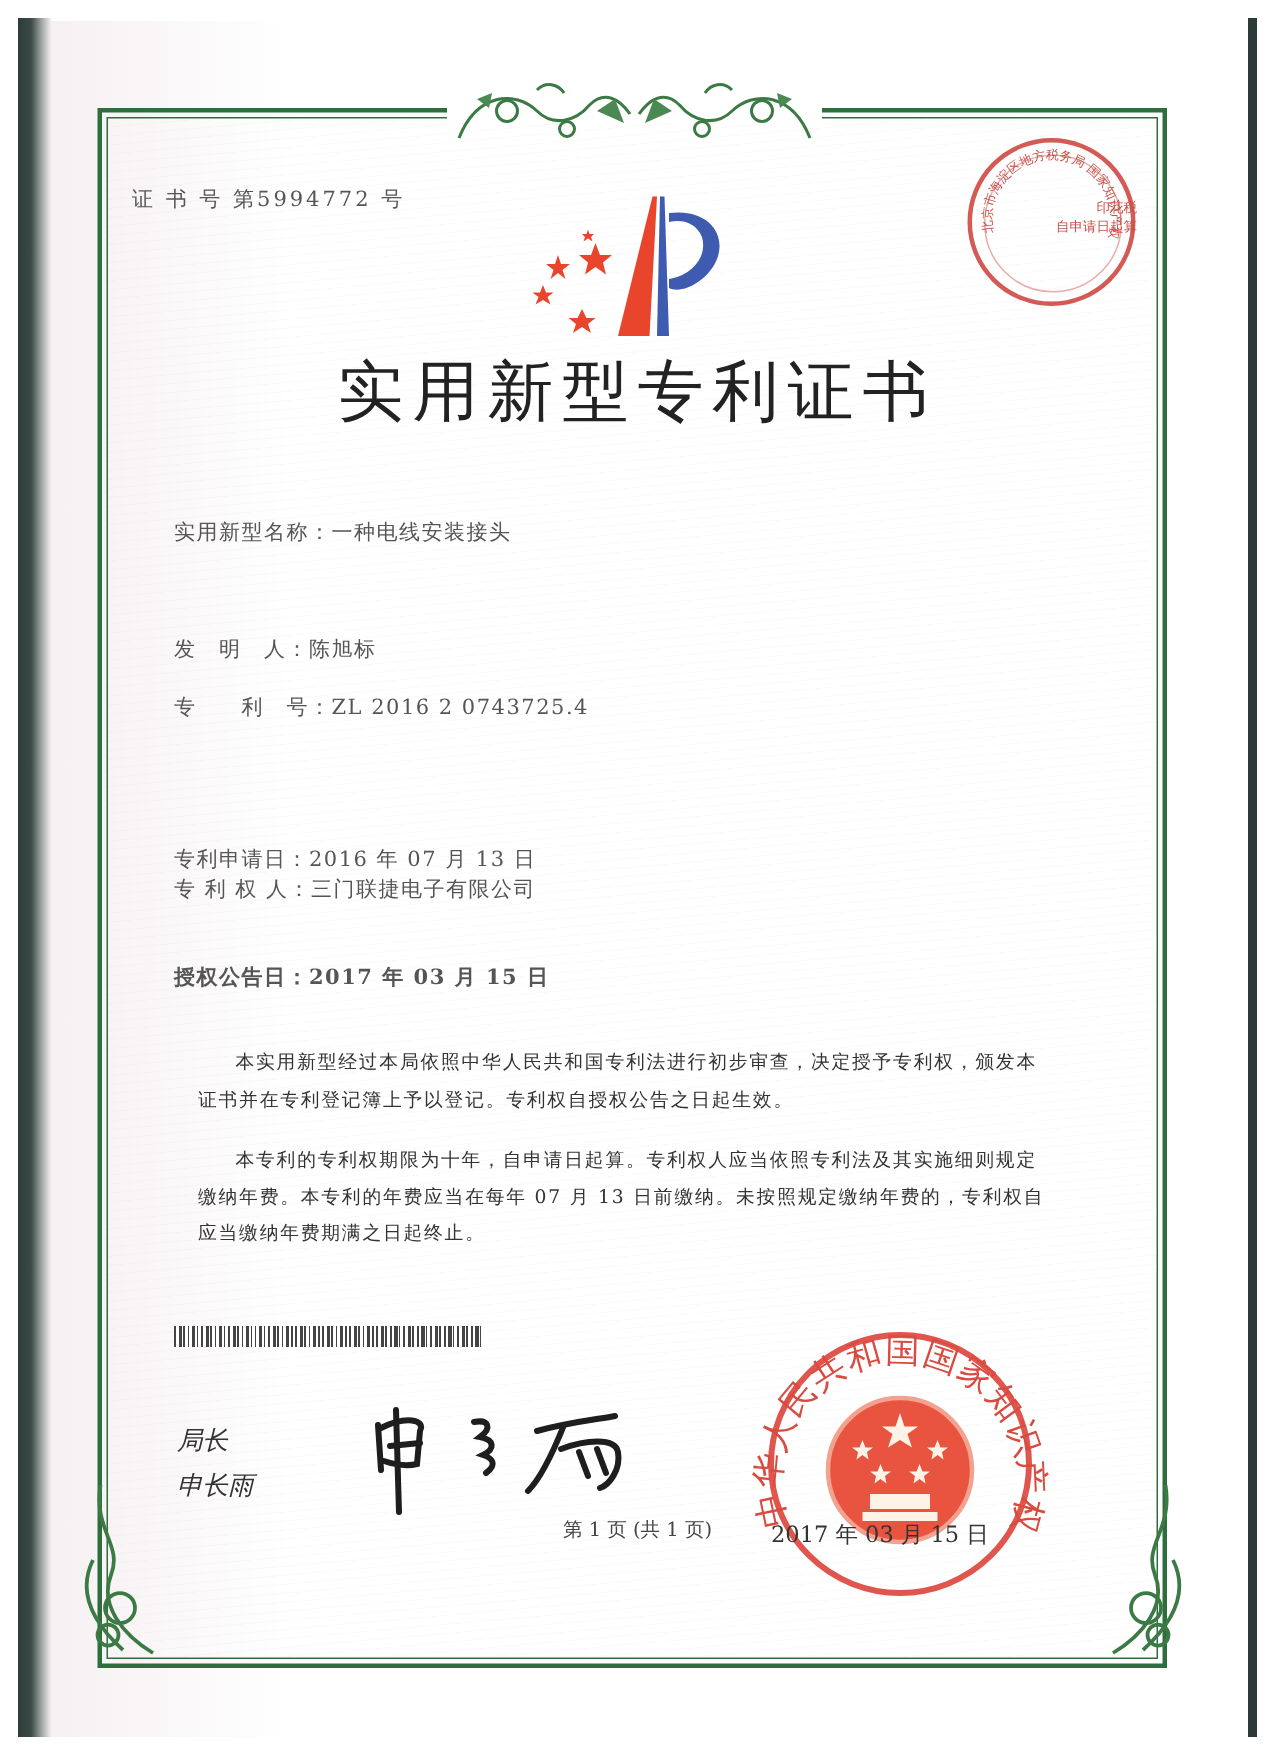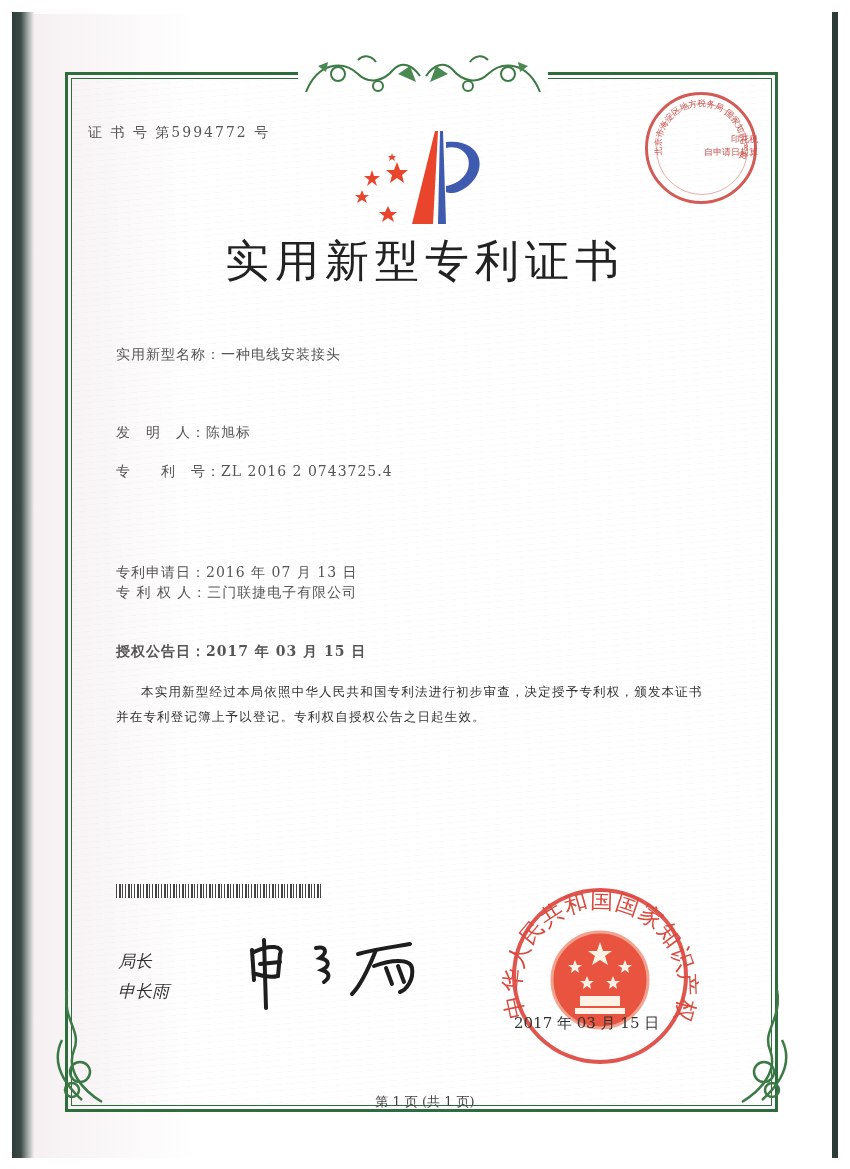--- a/index.html
+++ b/index.html
@@ -14,27 +14,27 @@
   .cert-no { position:absolute; left:88px; top:124px; font-size:14px; letter-spacing:2px; color:#555; }
   .logo { position:absolute; left:350px; top:128px; width:140px; height:100px; }
   .seal-small { position:absolute; left:645px; top:92px; width:112px; height:112px; border:3px solid #d45a55; border-radius:50%; box-sizing:border-box; color:#c8504a; }
   .seal-small .ring { position:absolute; left:8px; top:8px; width:90px; height:90px; border:1px solid rgba(212,90,85,0.5); border-radius:50%; }
   .seal-small .inner { position:absolute; left:0; top:38px; width:110px; text-align:right; font-size:9px; line-height:13px; }
   .seal-small .arc { position:absolute; left:0; top:0; width:106px; height:106px; }
   .title { position:absolute; left:0; width:850px; top:232px; text-align:center; font-size:44px; letter-spacing:6px; color:#222; font-family:"DejaVu Serif", serif; }
   .field { position:absolute; left:116px; font-size:14px; color:#555; letter-spacing:1px; white-space:nowrap; }
   .field .lbl { display:inline-block; }
   .para { position:absolute; left:116px; width:600px; font-size:12.5px; line-height:24.5px; color:#333; letter-spacing:1.2px; }
-  .para p { margin:0; text-indent:2em; }
+  .para p { margin:16px; text-indent:2em; }
   .barcode { position:absolute; left:116px; top:884px; width:206px; height:14px; background:repeating-linear-gradient(90deg,#444 0px,#444 1px,#fff 1px,#fff 3px,#444 3px,#444 5px,#fff 5px,#fff 6px,#444 6px,#444 7px,#fff 7px,#fff 9px); }
   .director { position:absolute; left:118px; top:946px; font-family:"DejaVu Sans", sans-serif; font-size:17px; line-height:30px; color:#333;font-style:italic; }
   .signature { position:absolute; left:240px; top:930px; width:200px; height:80px; }
   .seal-big { position:absolute; left:495px; top:884px; width:210px; height:182px; }
   .seal-date { position:absolute; left:514px; top:1014px; font-size:15px; color:#333; letter-spacing:0px; }
-  .page-no { position:absolute; left:0; width:850px; top:1093px; text-align:center; font-size:13px; color:#444; }
+  .page-no { position:absolute; left:0; width:850px; top:1011px; text-align:center; font-size:13px; color:#444; }
 </style>
 </head>
 <body>
 
 <div class="scan-left"></div>
 <div class="paper"></div>
 <div class="scan-right"></div>
 
 <div class="frame-outer"></div>
 <div class="frame-inner"></div>
@@ -126,20 +126,21 @@
 </div>
 <div class="field" style="top:584px;text-align:center;">
   <span class="lbl">专 利 权 人：</span><span>三门联捷电子有限公司</span>
 </div>
 <div class="field" style="top:643px;font-weight:bold;">
   <span class="lbl">授权公告日：</span><span>2017 年 03 月 15 日</span>
 </div>
 
 <div class="para" style="top:680px;">
   <p>本实用新型经过本局依照中华人民共和国专利法进行初步审查，决定授予专利权，颁发本证书并在专利登记簿上予以登记。专利权自授权公告之日起生效。</p>
+  <p>本专利的专利权期限为十年，自申请日起算。专利权人应当依照专利法及其实施细则规定缴纳年费。本专利的年费应当在每年 07 月 13 日前缴纳。未按照规定缴纳年费的，专利权自应当缴纳年费期满之日起终止。</p>
 </div>
 
 <div class="barcode"></div>
 
 <div class="director">
   <div>局长</div>
   <div>申长雨</div>
 </div>
 
 <svg class="signature" viewBox="0 0 200 80">

